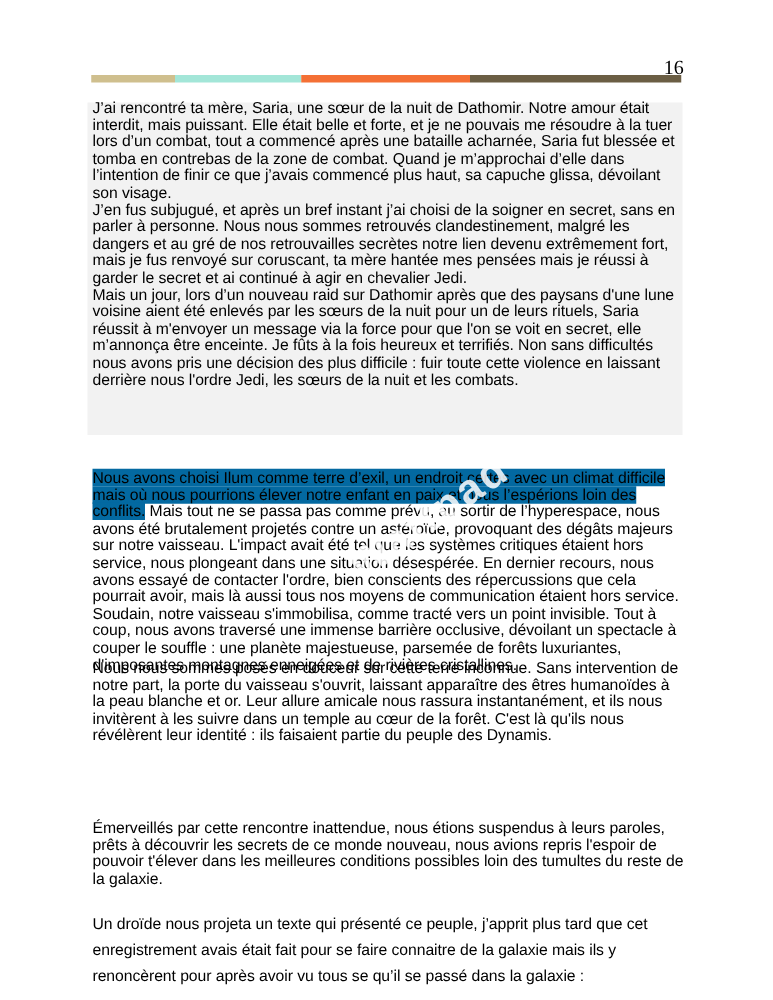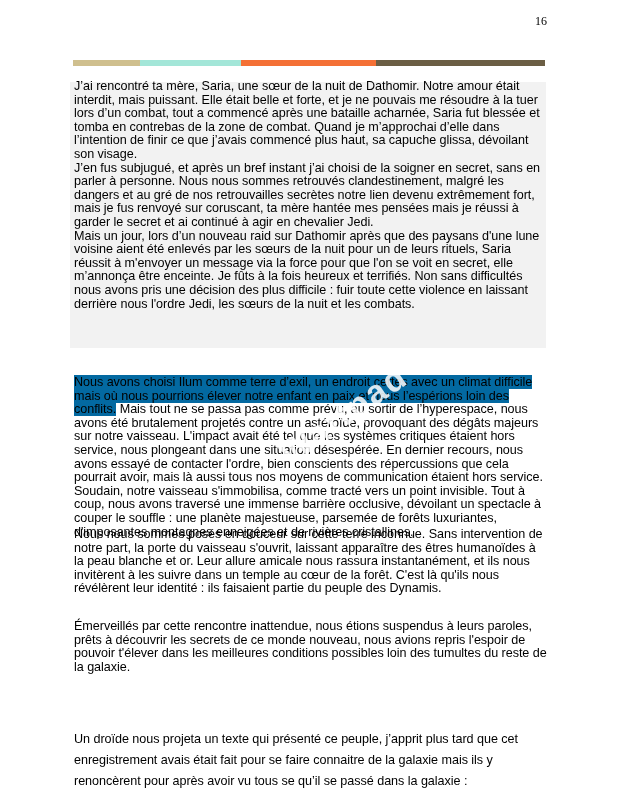--- a/index.html
+++ b/index.html
@@ -1,27 +1,27 @@
 <!DOCTYPE html>
 <html><head>
 <meta charset="utf-8">
 <style>
   html, body { margin: 0; padding: 0; background: #ffffff; }
   body { width: 618px; height: 800px; position: relative; overflow: hidden; font-family: "Liberation Sans", sans-serif; color: #000; }
-  .page-number { position: absolute; top: 14px; left: 527px; width: 20px; text-align: right; font-family: "Liberation Serif", serif; font-size: 12px; }
+  .page-number { position: absolute; top: 46px; left: 527px; width: 20px; text-align: right; font-family: "Liberation Serif", serif; font-size: 16px; }
   .color-bar { position: absolute; top: 60px; left: 73px; width: 472px; height: 6px; display: flex; }
   .color-bar div { height: 100%; }
   .body-text { position: absolute; left: 74px; width: 474px; font-size: 12.6px; line-height: 13.6px; letter-spacing: -0.05px; }
   .shaded { position: absolute; left: 70px; top: 82px; width: 476px; height: 266px; background: #f2f2f2; }
   .p1 { top: 80px; }
   .p1 p { margin: 0; }
   .hl { background: #0369a1; margin-top: 42px; }
   .p2 { top: 376px; }
   .p3 { top: 528px; }
-  .p4 { top: 620px; }
+  .p4 { top: 656px; }
   .p5 { top: 687px; line-height: 21px; margin-top: 42px; }
   .body-text p { margin: 0; }
   .watermark { position: absolute; left: 270px; top: 395px; font-size: 34px; color: rgba(255,255,255,0.85); transform: rotate(-35deg); font-weight: bold; letter-spacing: 2px; pointer-events: none; }
 </style>
 </head>
 <body>
 
 <div class="page-number">16</div>
 
 <div class="color-bar">

